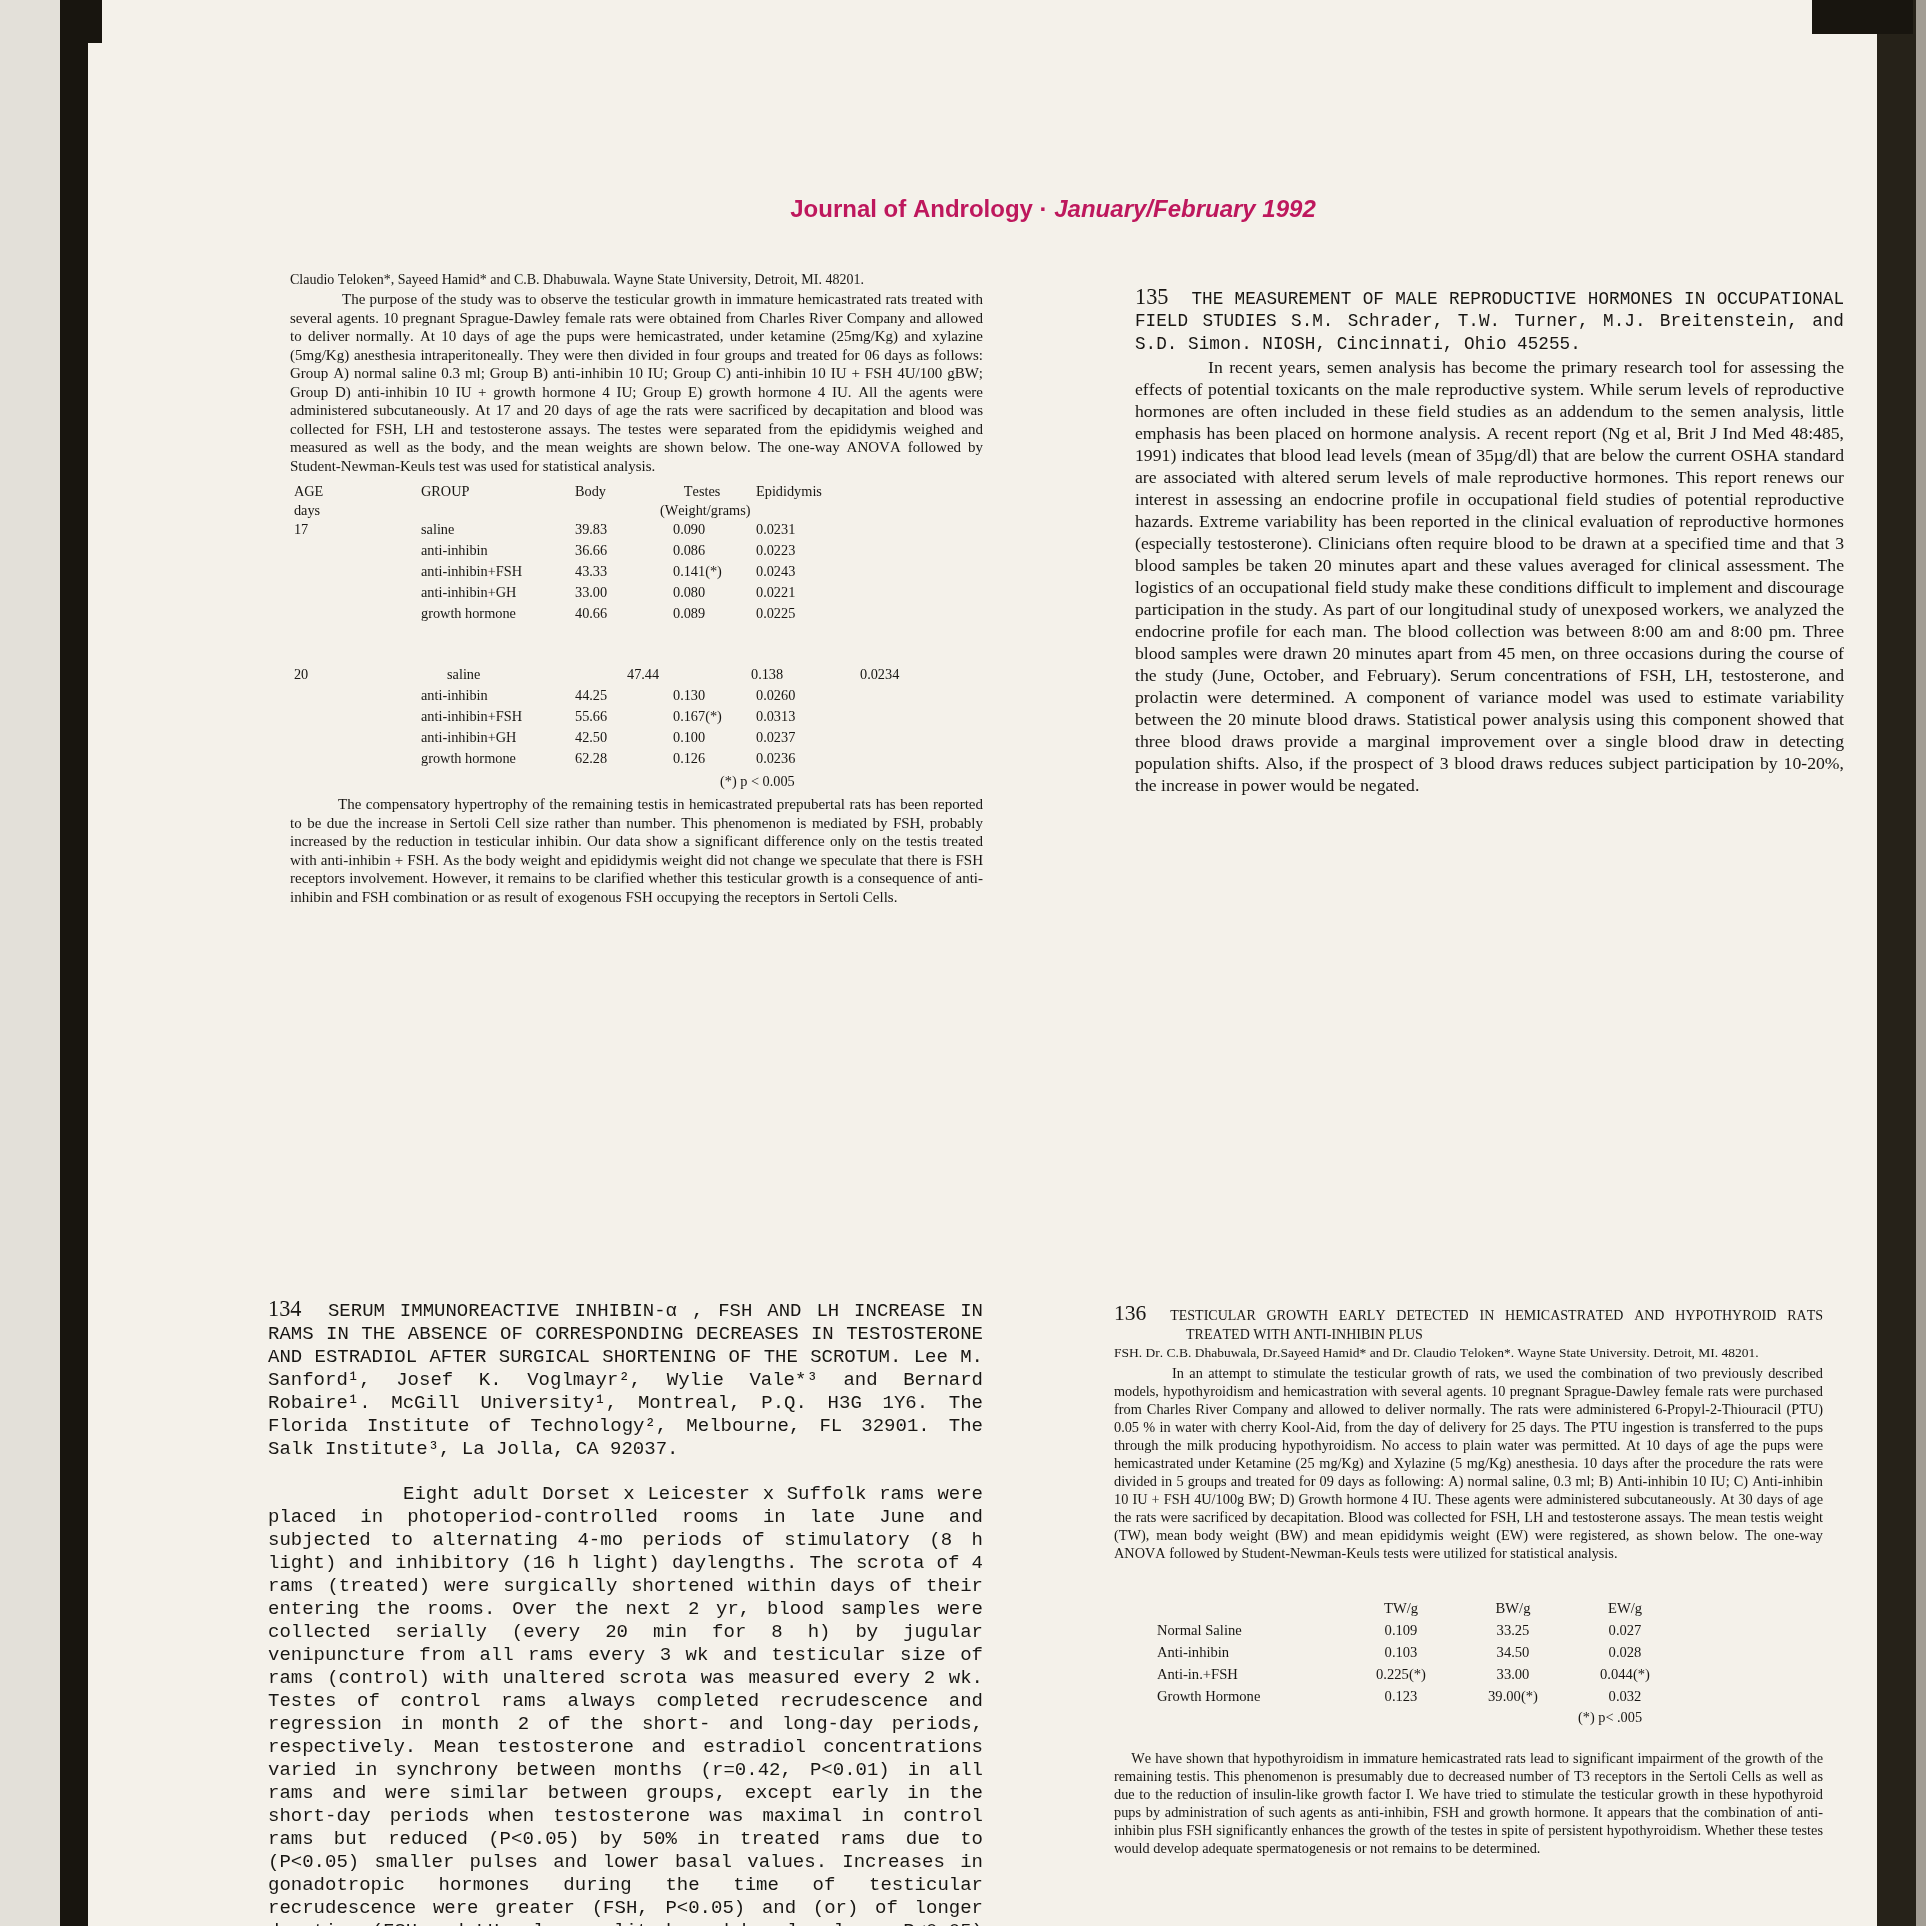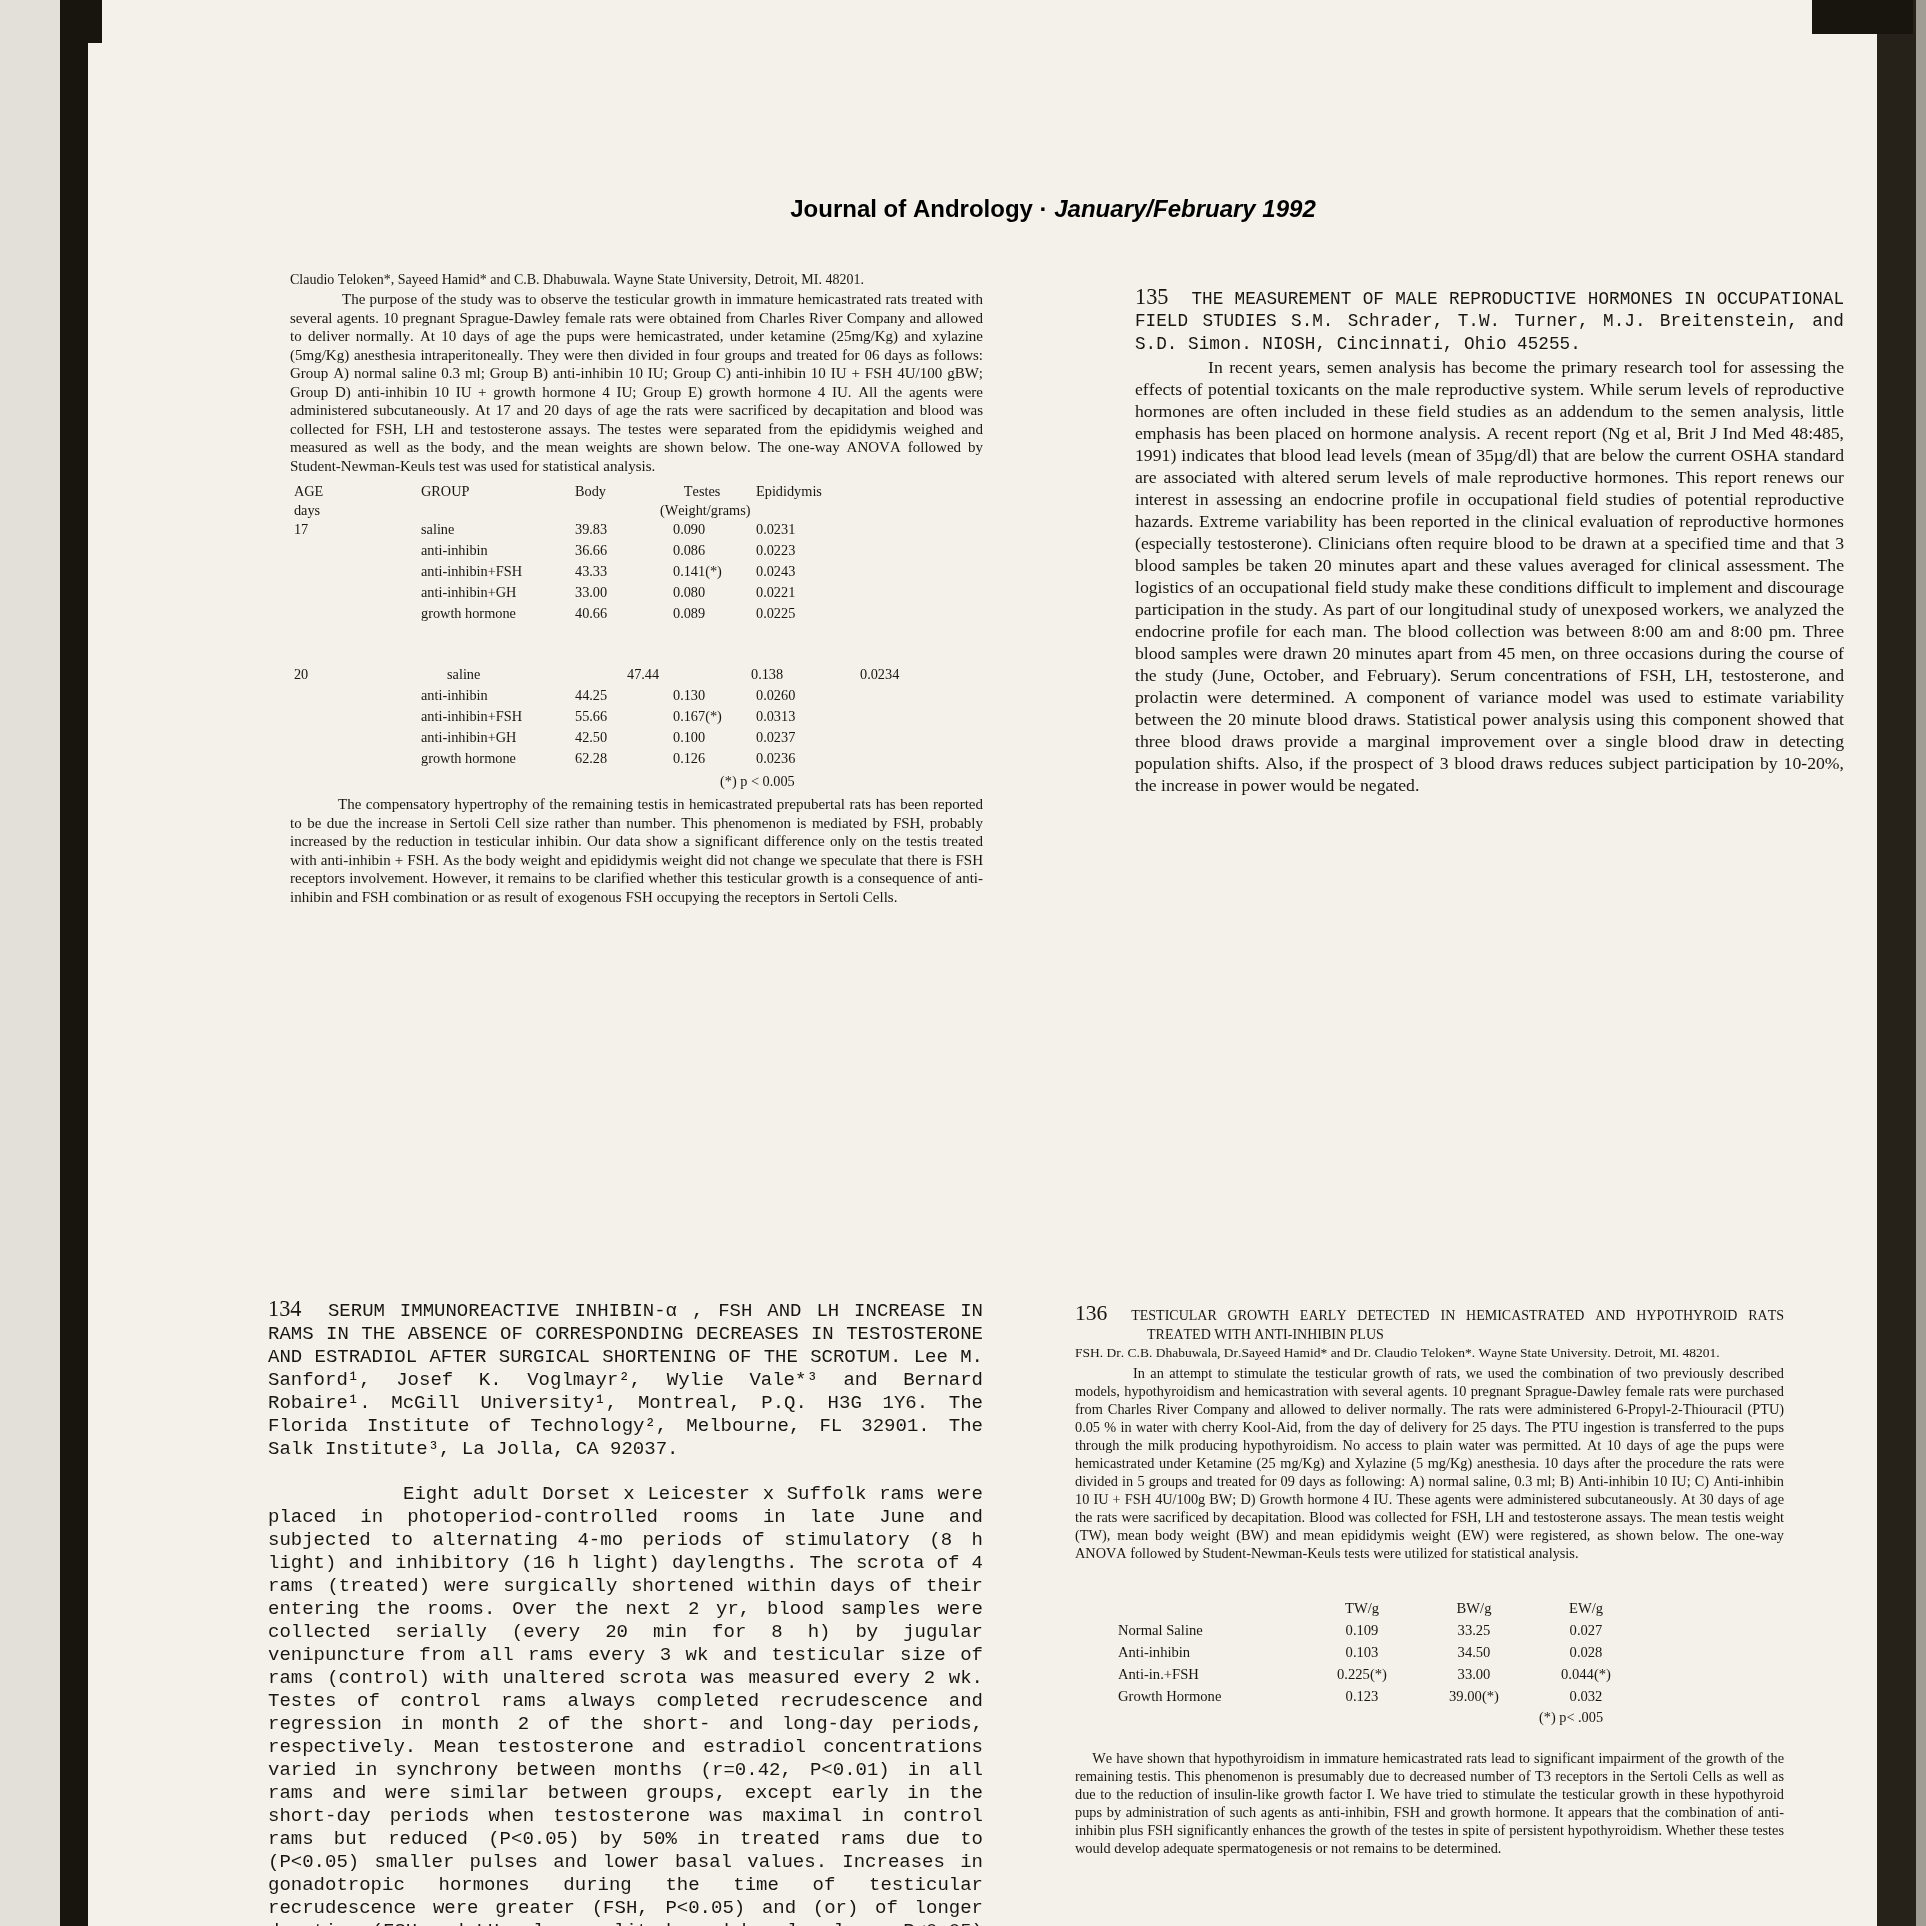--- a/index.html
+++ b/index.html
@@ -20,33 +20,33 @@
   .bar-left { position: absolute; left: 60px; top: 0; width: 28px; height: 2542px; background: #18150f; }
   .corner-tl { position: absolute; left: 60px; top: 0; width: 42px; height: 43px; background: #18150f; }
   .bar-right { position: absolute; left: 1877px; top: 0; width: 39px; height: 2542px; background: #262219; }
   .edge-right-outer { position: absolute; left: 1916px; top: 0; width: 49px; height: 2542px; background: #a29d94; }
   .corner-tr { position: absolute; left: 1812px; top: 0; width: 101px; height: 34px; background: #18150f; }
 
   .journal-header {
     position: absolute; left: 352px; top: 195px; width: 1402px;
     text-align: center;
     font-family: "Liberation Sans", sans-serif;
-    font-weight: bold; font-size: 24px; color: #000000;
+    font-weight: bold; font-size: 24px; color: #be185d;
     white-space: nowrap;
   }
   .journal-header .issue { font-style: italic; }
 
   .abstract { position: absolute; color: #181613; text-align: justify; }
   .serif { font-family: "Liberation Serif", serif; }
   .mono  { font-family: "Liberation Mono", monospace; }
 
   .a133 { left: 290px;  top: 270px;  width: 693px; font-size: 15px; line-height: 18.5px; }
   .a135 { left: 1135px; top: 286px;  width: 709px; font-size: 17.7px; line-height: 22px; }
   .a134 { left: 268px;  top: 1297px; width: 715px; font-size: 19px; line-height: 23px; }
-  .a136 { left: 1075px; top: 1304px; width: 709px; font-size: 15px; line-height: 18.5px; }
+  .a136 { left: 1114px; top: 1304px; width: 709px; font-size: 15px; line-height: 18.5px; }
 
   p { margin: 0; }
   .abs-num { font-family: "Liberation Serif", serif; font-size: 24px; margin-right: 14.6px; }
   .mono .abs-num { font-size: 22.3px; margin-right: 11.6px; }
 
   .a133 .headline { font-size: 14.3px; line-height: 19px; }
   .a133 .authors  { font-size: 14px; line-height: 17.3px; margin-top: 0.8px; }
   .a133 .para1 { text-indent: 52px; margin-top: 2.3px; }
   .a133 .para2 { text-indent: 48px; margin-top: 3.9px; }
 

